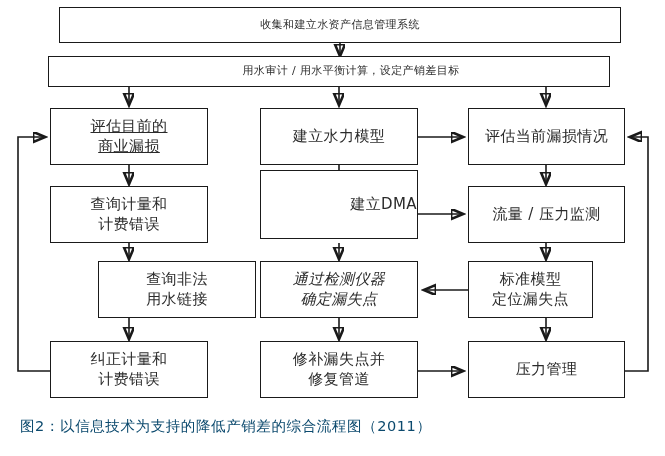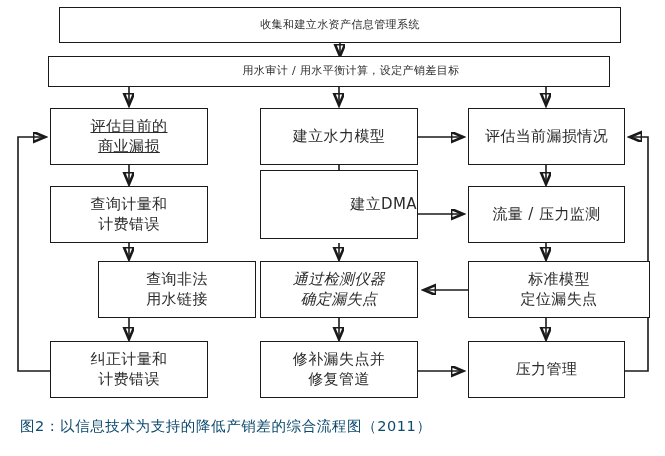--- a/index.html
+++ b/index.html
@@ -142,21 +142,21 @@
     <span class="lbl">修补漏失点并
 修复管道</span>
   </div>
 
   <div class="node" style="left:468px; top:108px; width:157px; height:57px;">
     <span class="lbl">评估当前漏损情况</span>
   </div>
   <div class="node" style="left:468px; top:186px; width:157px; height:57px;">
     <span class="lbl">流量 / 压力监测</span>
   </div>
-  <div class="node" style="left:468px; top:261px; width:182px; height:57px;">
+  <div class="node" style="left:468px; top:261px; width:125px; height:57px;">
     <span class="lbl">标准模型
 定位漏失点</span>
   </div>
   <div class="node" style="left:468px; top:341px; width:157px; height:57px;">
     <span class="lbl">压力管理</span>
   </div>
 
   <div class="caption">图2：以信息技术为支持的降低产销差的综合流程图（2011）</div>
 
 </div>

